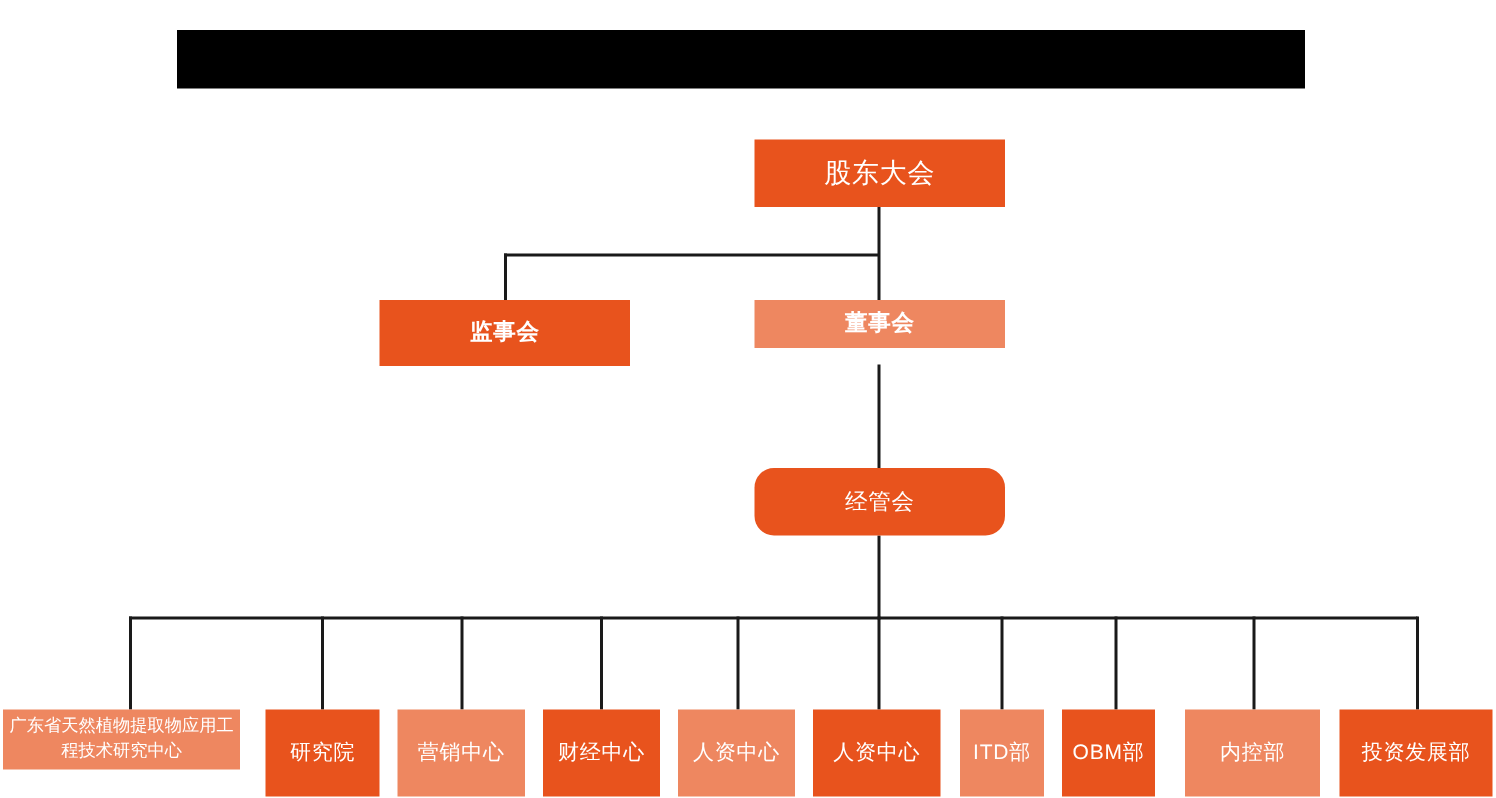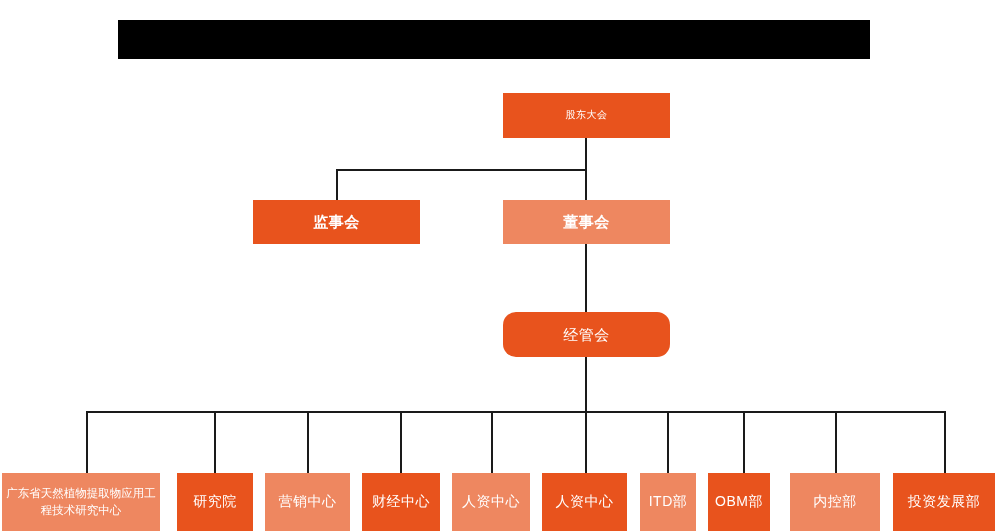--- a/index.html
+++ b/index.html
@@ -43,21 +43,21 @@
   .node.dark  { background: #e8531d; }
   .node.light { background: #ee8760; }
 
   .node .lbl {
     display: block;
     width: 100%;
     padding: 0 4px;
   }
 
   
-  .lv1 { font-size: 10px; }
+  .lv1 { font-size: 18px; }
   .lv2 { font-size: 15px; font-weight: bold; }
   .lv3 { font-size: 15px; border-radius: 13px; }
   .lv4 { font-size: 14px; }
   .lv4.small { font-size: 11.5px; line-height: 1.45; letter-spacing: 0px; }
 
   
   .line {
     position: absolute;
     background: #1a1a1a;
     z-index: 1;
@@ -95,29 +95,29 @@
   <div class="line vline" style="left:835px; top:411px; height:62px;"></div>
   <div class="line vline" style="left:944px; top:411px; height:62px;"></div>
 
   <div class="node dark lv1" style="left:503px; top:93px; width:167px; height:45px;">
     <span class="lbl">股东大会</span>
   </div>
 
   <div class="node dark lv2" style="left:253px; top:200px; width:167px; height:44px;">
     <span class="lbl">监事会</span>
   </div>
-  <div class="node light lv2" style="left:503px; top:200px; width:167px; height:44px;">
+  <div class="node light lv2" style="left:503px; top:200px; width:167px; height:32px;">
     <span class="lbl">董事会</span>
   </div>
 
   <div class="node dark lv3" style="left:503px; top:312px; width:167px; height:45px;">
     <span class="lbl">经管会</span>
   </div>
 
-  <div class="node light lv4 small" style="left:2px; top:473px; width:158px; height:58px;">
+  <div class="node light lv4 small" style="left:2px; top:473px; width:158px; height:40px;">
     <span class="lbl">广东省天然植物提取物应用工程技术研究中心</span>
   </div>
   <div class="node dark lv4" style="left:177px; top:473px; width:76px; height:58px;">
     <span class="lbl">研究院</span>
   </div>
   <div class="node light lv4" style="left:265px; top:473px; width:85px; height:58px;">
     <span class="lbl">营销中心</span>
   </div>
   <div class="node dark lv4" style="left:362px; top:473px; width:78px; height:58px;">
     <span class="lbl">财经中心</span>

